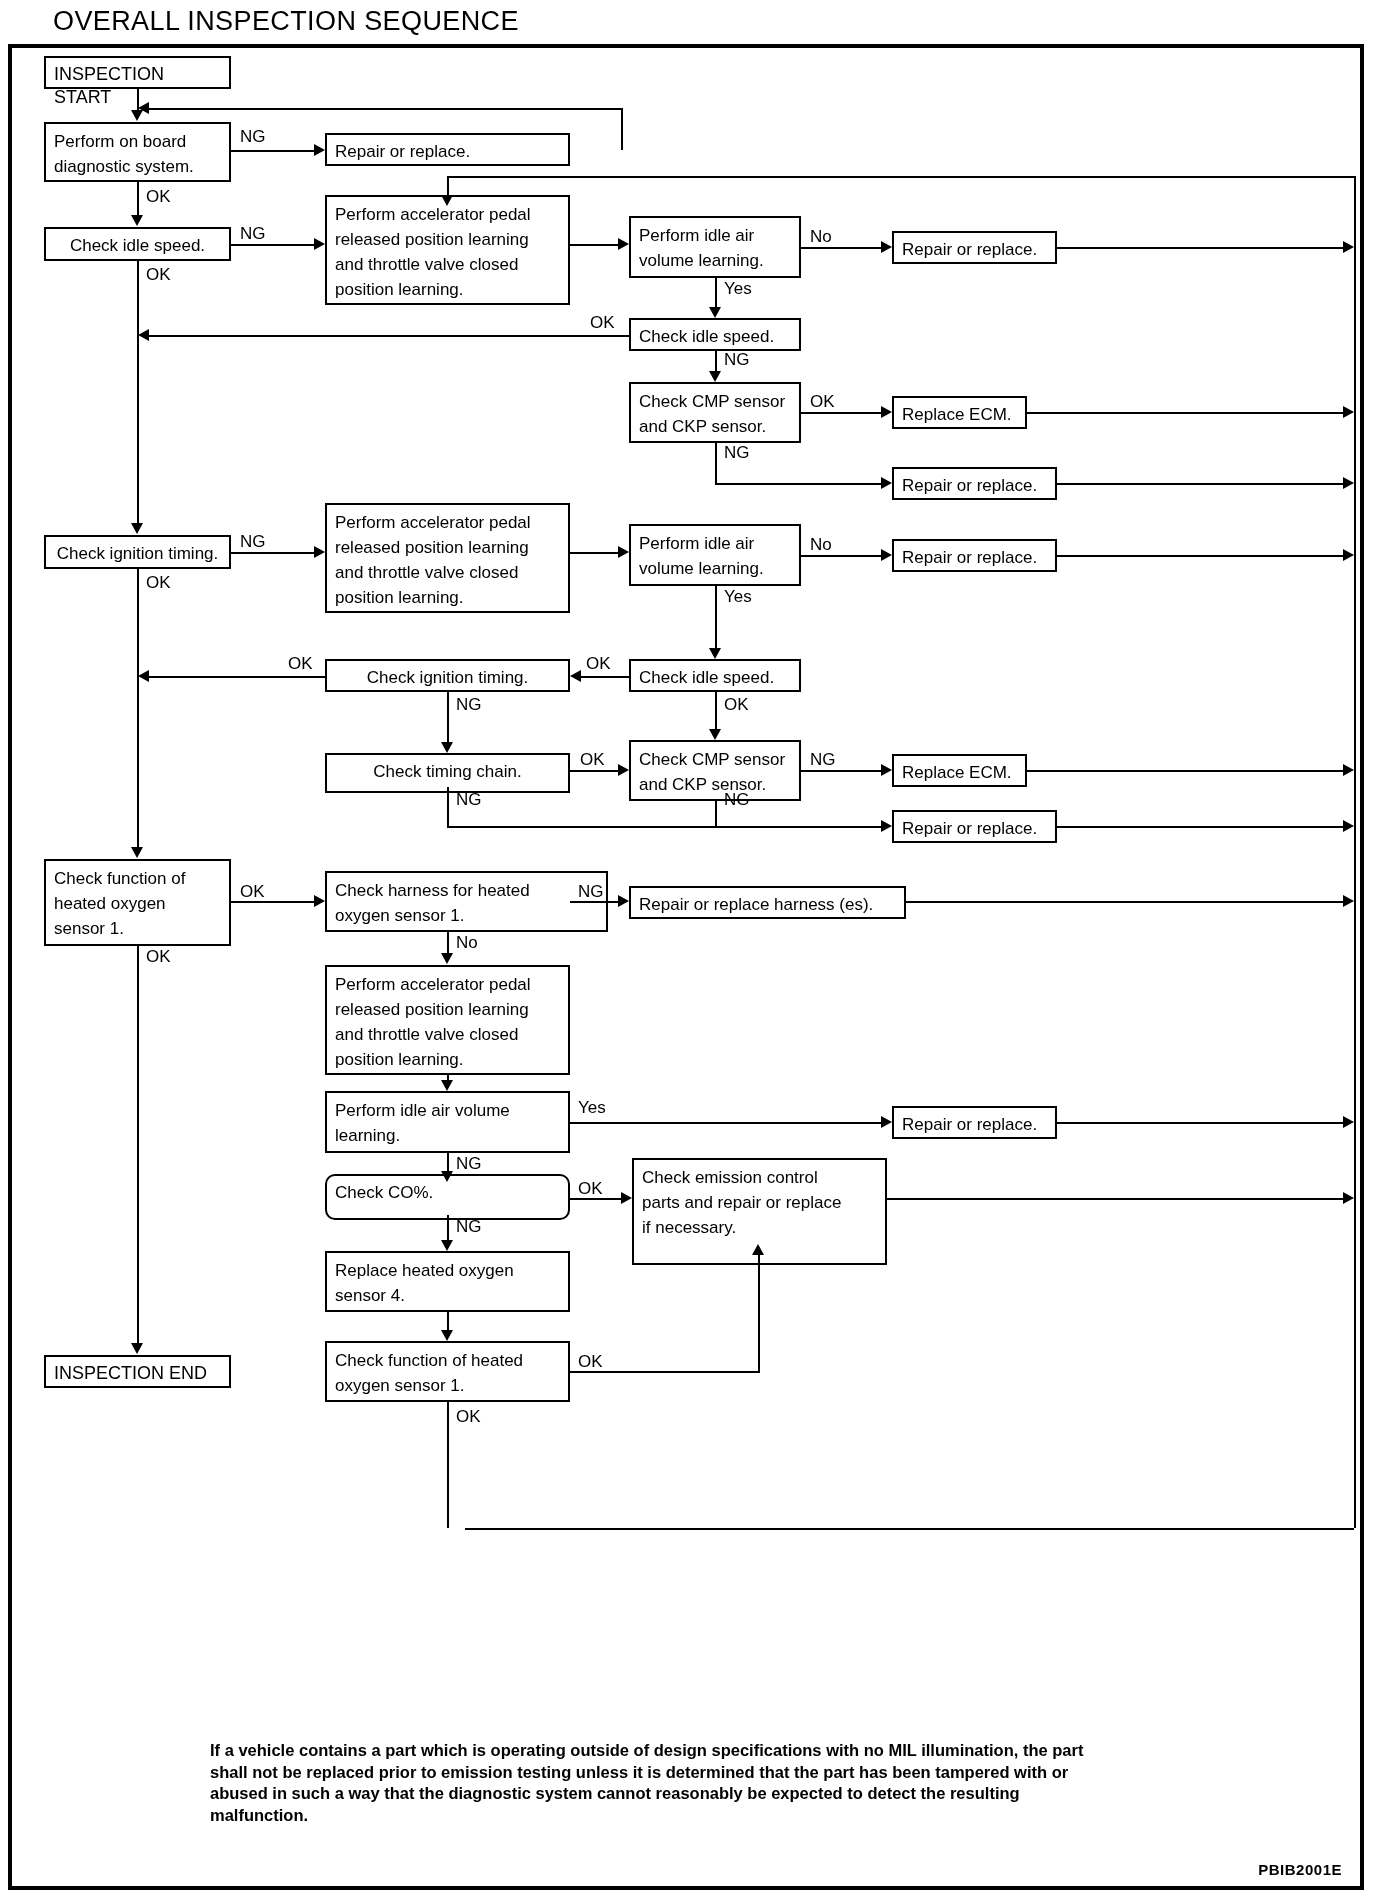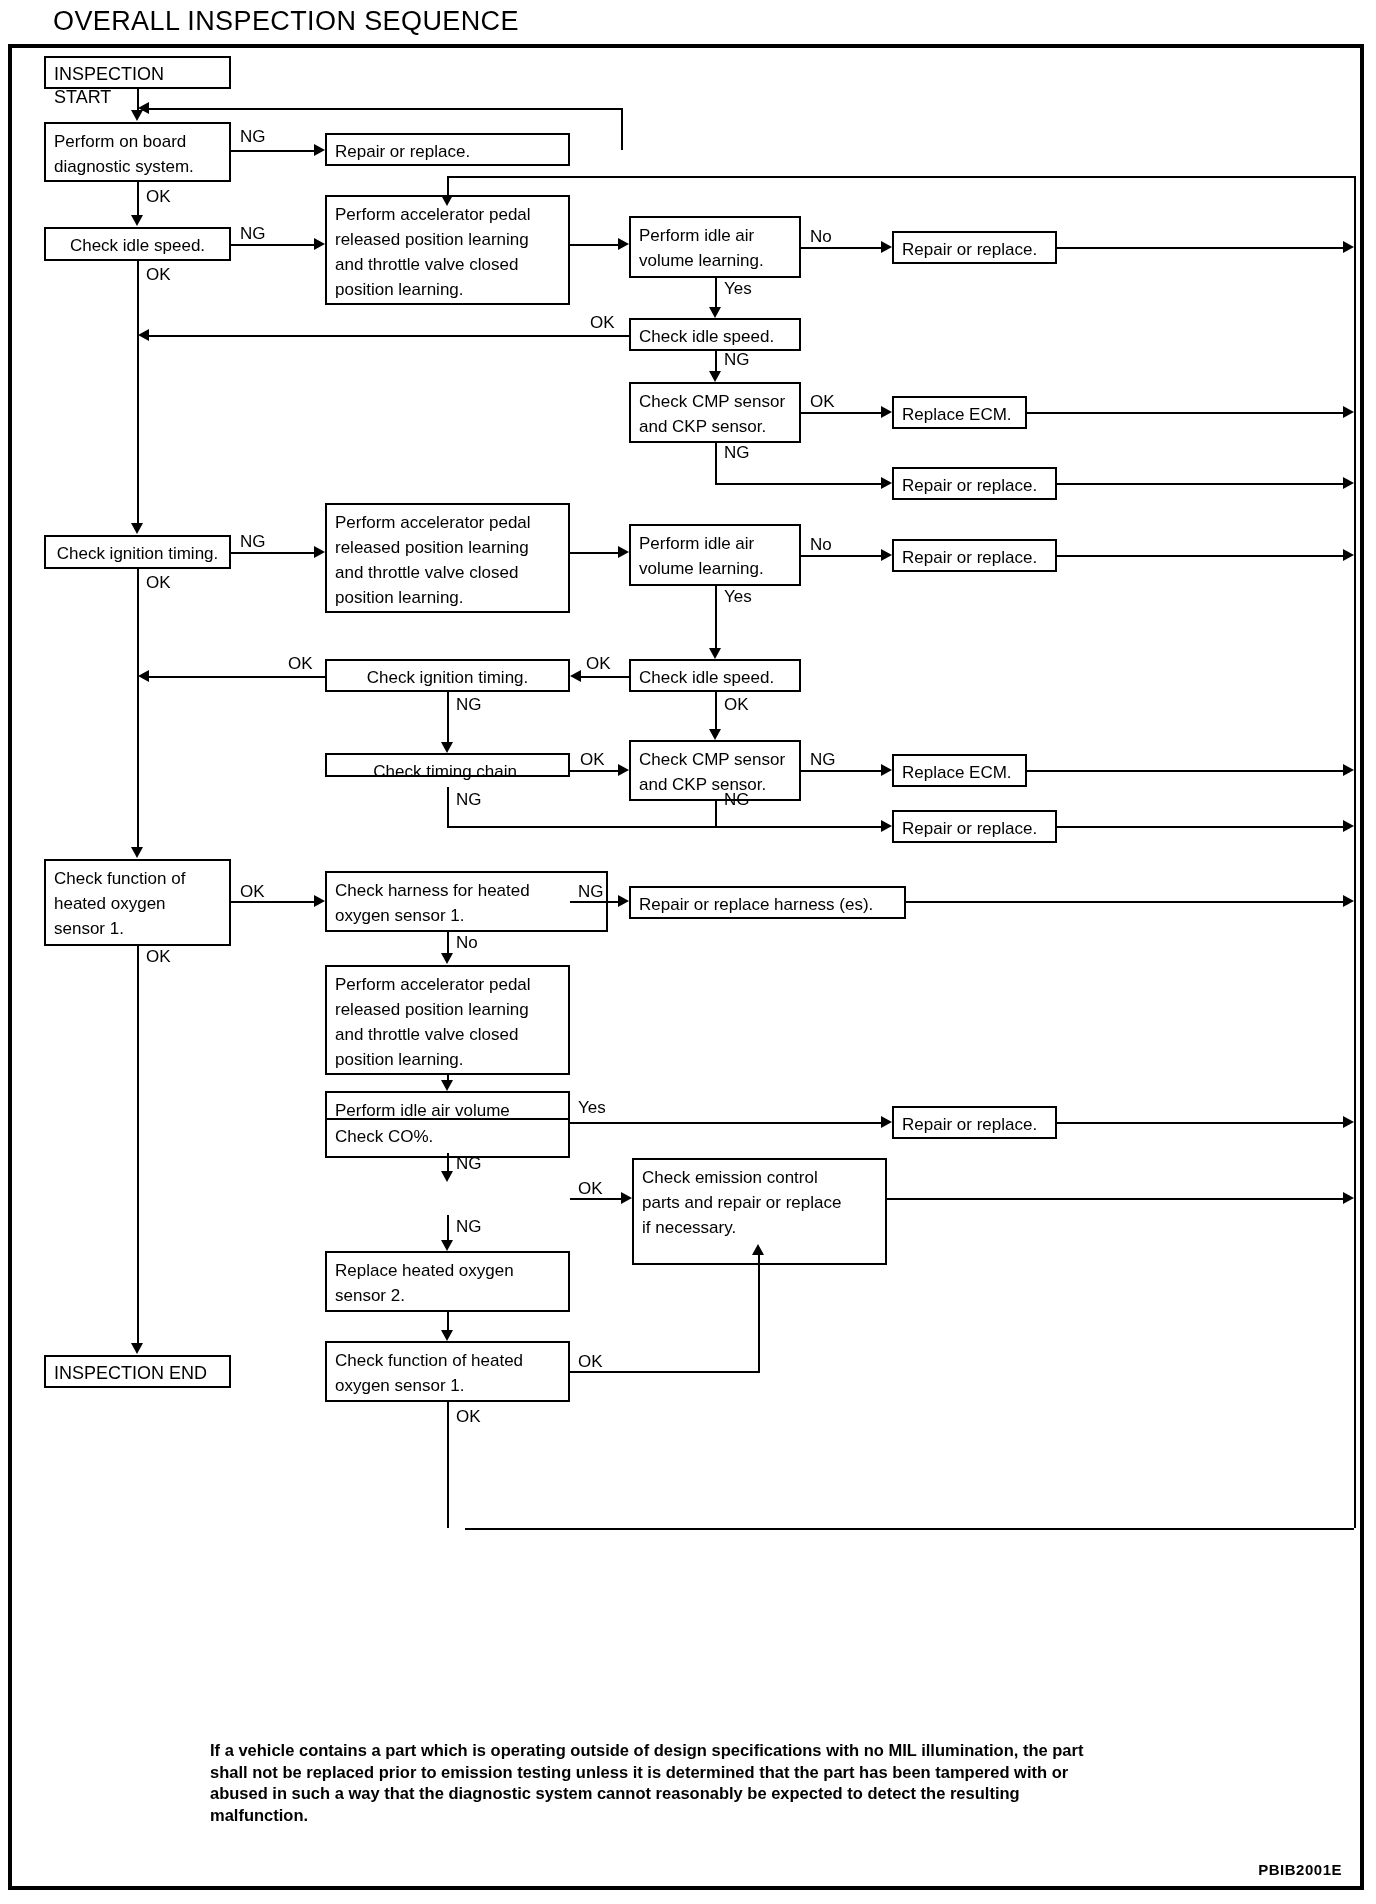--- a/index.html
+++ b/index.html
@@ -120,21 +120,21 @@
 
     <div class="box" style="left:617px; top:476px; width:172px; height:62px;">Perform idle air
 volume learning.</div>
 
     <div class="box" style="left:880px; top:491px; width:165px; height:33px; line-height:23px;">Repair or replace.</div>
 
     <div class="box" style="left:617px; top:611px; width:172px; height:33px; line-height:23px;">Check idle speed.</div>
 
     <div class="box c" style="left:313px; top:611px; width:245px; height:33px; line-height:23px;">Check ignition timing.</div>
 
-    <div class="box c" style="left:313px; top:705px; width:245px; height:24px; line-height:24px;">Check timing chain.</div>
+    <div class="box c" style="left:313px; top:705px; width:245px; height:40px; line-height:24px;">Check timing chain.</div>
 
     <div class="box" style="left:617px; top:692px; width:172px; height:61px;">Check CMP sensor
 and CKP sensor.</div>
 
     <div class="box" style="left:880px; top:706px; width:135px; height:33px; line-height:23px;">Replace ECM.</div>
 
     <div class="box" style="left:880px; top:762px; width:165px; height:33px; line-height:23px;">Repair or replace.</div>
 
     <div class="box" style="left:32px; top:811px; width:187px; height:87px;">Check function of
 heated oxygen
@@ -148,28 +148,28 @@
     <div class="box" style="left:313px; top:917px; width:245px; height:110px;">Perform accelerator pedal
 released position learning
 and throttle valve closed
 position learning.</div>
 
     <div class="box" style="left:313px; top:1043px; width:245px; height:62px;">Perform idle air volume
 learning.</div>
 
     <div class="box" style="left:880px; top:1058px; width:165px; height:33px; line-height:23px;">Repair or replace.</div>
 
-    <div class="box" style="left:313px; top:1070px; width:245px; height:40px; line-height:23px;">Check CO%.</div>
+    <div class="box" style="left:313px; top:1126px; width:245px; height:46px; line-height:23px;border-radius:10px;">Check CO%.</div>
 
     <div class="box" style="left:620px; top:1110px; width:255px; height:107px;">Check emission control
 parts and repair or replace
 if necessary.</div>
 
     <div class="box" style="left:313px; top:1203px; width:245px; height:61px;">Replace heated oxygen
-sensor 2.</div>
+sensor 4.</div>
 
     <div class="box" style="left:313px; top:1293px; width:245px; height:61px;">Check function of heated
 oxygen sensor 1.</div>
 
     <div class="box" style="left:32px; top:1307px; width:187px; height:33px; line-height:23px; font-size:18px;">INSPECTION END</div>
 
     <div class="v" style="left:125px; top:41px; height:21px;"></div>
     <div class="ar ar-d" style="left:119px; top:62px;"></div>
 
     <div class="h" style="left:219px; top:102px; width:83px;"></div>

